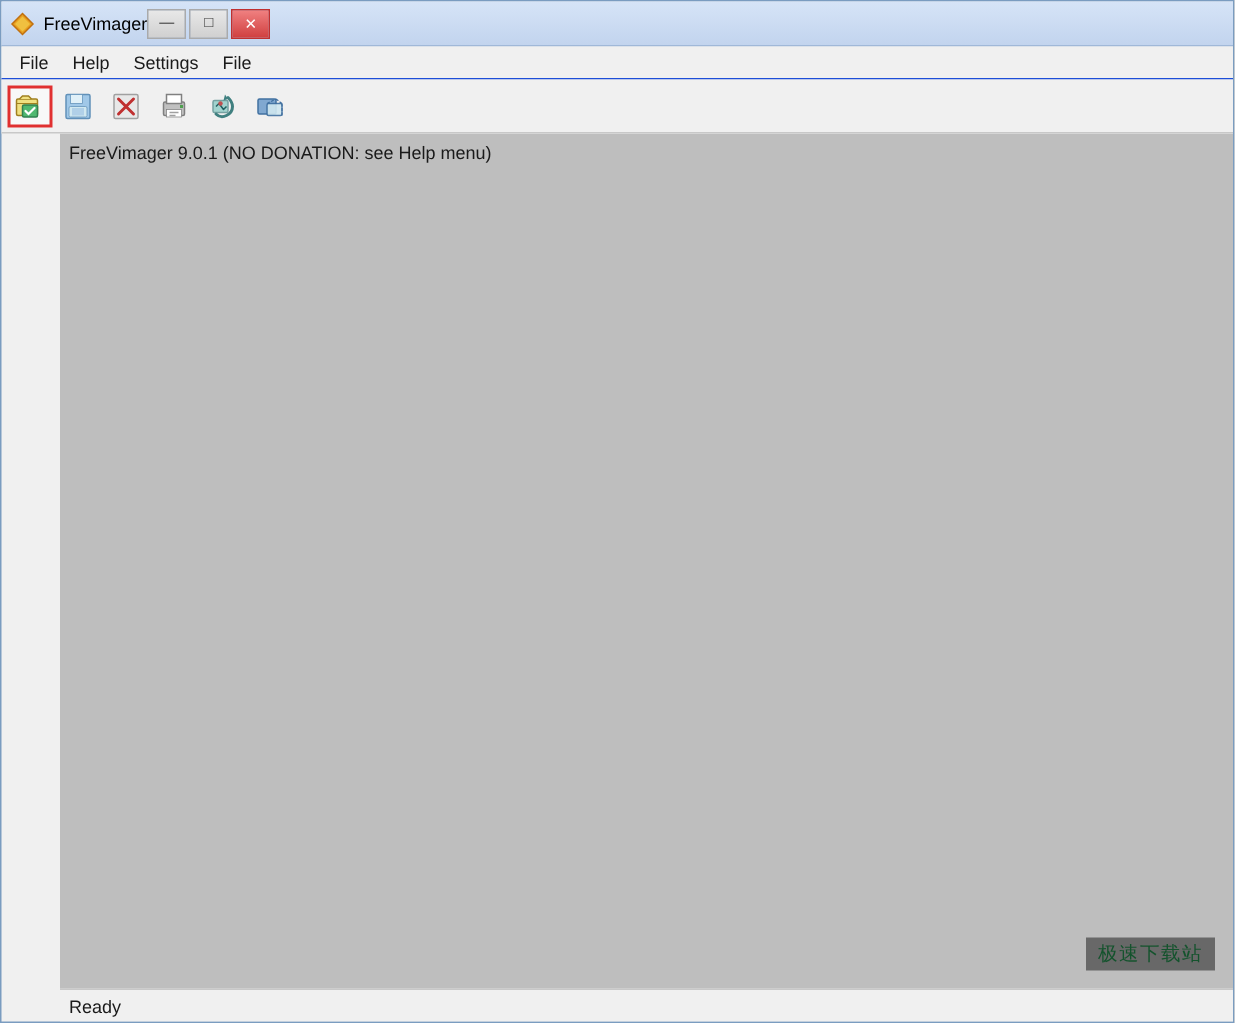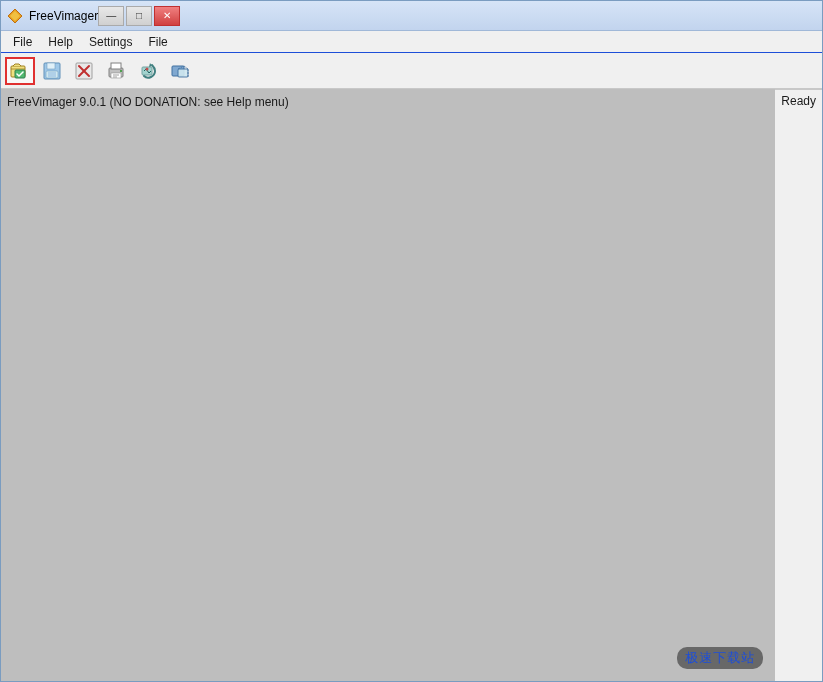--- a/index.html
+++ b/index.html
@@ -104,26 +104,25 @@
       font-size: 12px;
       color: #1a1a1a;
     }
 
     
     #watermark {
       position: absolute;
       bottom: 12px;
       right: 12px;
       background: rgba(0,0,0,0.45);
-      color: #1d4ed8;
+      color: #14532d;
       font-size: 13px;
       padding: 2px 8px;
       font-family: sans-serif;
       letter-spacing: 1px;
-      border-radius: 10px;
     }
 
     
     #status-bar {
       background: #f0f0f0;
       height: 22px;
       display: flex;
       align-items: center;
       padding: 0 6px;
       border-top: 1px solid #c8c8c8;
@@ -138,21 +137,23 @@
     #app-window {
       width: 823px;
       height: 682px;
       border: 1px solid #7a9cc0;
       display: flex;
       flex-direction: column;
     }
     #content-wrapper {
       flex: 1;
       display: flex;
+      flex-direction: column;
       overflow: hidden;
+      margin-left: 39px;
     }
   </style>
 </head>
 <body>
 
 <div id="app-window">
 
   <div id="title-bar">
     <div id="title-left">
 

